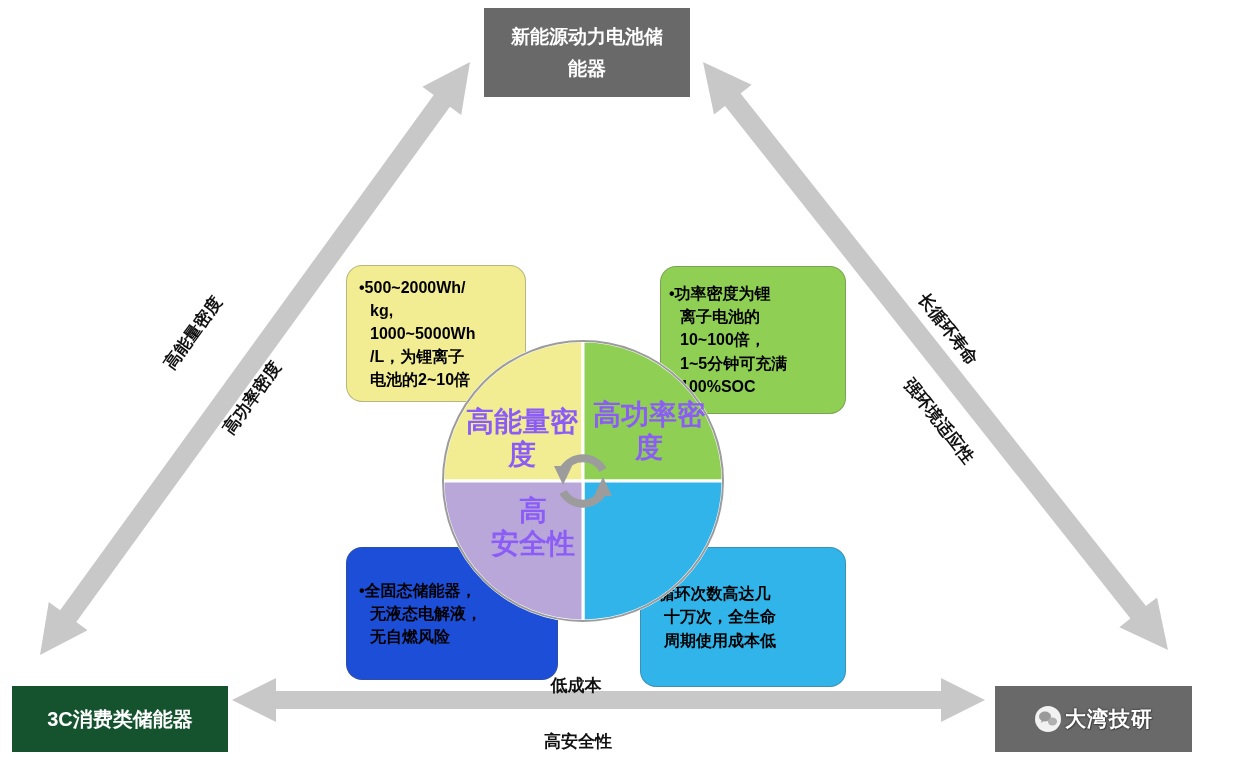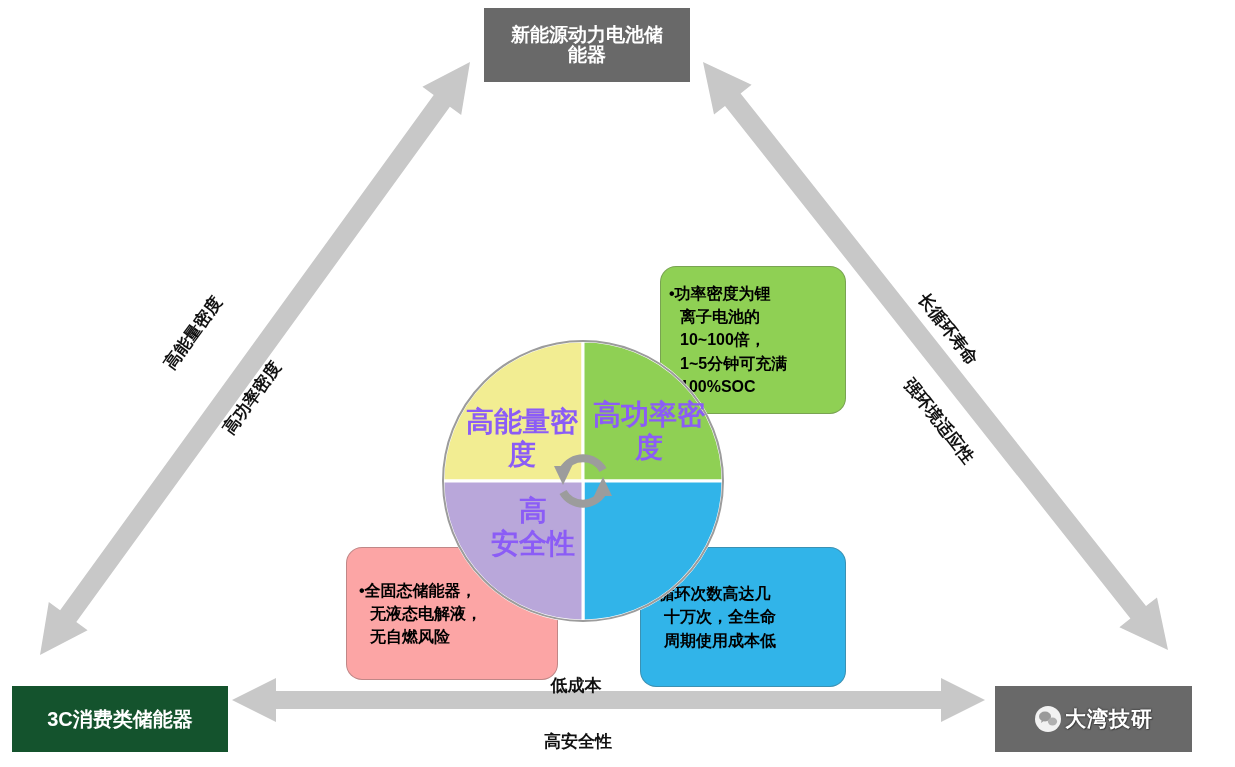--- a/index.html
+++ b/index.html
@@ -8,21 +8,21 @@
     font-family:"Liberation Sans",sans-serif;overflow:hidden;
   }
   .layer{position:absolute;left:0;top:0;z-index:0;}
   .pre{white-space:pre-line;}
 
   
   .node{
     position:absolute;display:flex;align-items:center;justify-content:center;
     text-align:center;color:#fff;font-weight:bold;z-index:3;
   }
-  #node-top{left:484px;top:8px;width:206px;height:74px;font-size:19px;line-height:20px;}
+  #node-top{left:484px;top:8px;width:206px;height:89px;font-size:19px;line-height:32px;}
   #node-bl{left:12px;top:686px;width:216px;height:66px;font-size:20px;}
   #node-br{left:995px;top:686px;width:197px;height:66px;font-size:21px;gap:3px;}
   .wm-text{letter-spacing:1px;text-shadow:0 0 2px #3c3c3c,0 0 2px #3c3c3c,1px 1px 0 #4a4a4a;}
   .wm-icon{display:inline-flex;}
 
   
   .callout{
     position:absolute;box-sizing:border-box;border-radius:16px;z-index:1;
     border:1px solid rgba(80,80,80,.35);
     display:flex;align-items:center;
@@ -56,28 +56,35 @@
 <body>
 
 <div class="canvas">
 
   <svg class="layer" width="1235" height="767" viewBox="0 0 1235 767">
     <polygon points="40,655 87.6,630.2 76.3,622 449.9,106.8 461.2,115 470,62 422.4,86.8 433.7,95 60.1,610.2 48.8,602" style="fill: rgb(200, 200, 200);"></polygon>
     <polygon points="703,62 714,114.6 725,105.9 1130.4,618.5 1119.4,627.2 1168,650 1157,597.4 1146,606.1 740.6,93.5 751.6,84.8" style="fill: rgb(200, 200, 200);"></polygon>
     <polygon points="232,700 276,722 276,709 941,709 941,722 985,700 941,678 941,691 276,691 276,678" style="fill: rgb(200, 200, 200);"></polygon>
   </svg>
 
+  <div class="callout" id="callout-energy" style="background-color: rgb(242, 237, 146);">
+    <div class="txt">•500~2000Wh/
+kg,
+1000~5000Wh
+/L，为锂离子
+电池的2~10倍</div>
+  </div>
   <div class="callout" id="callout-power" style="background-color: rgb(143, 208, 84);">
     <div class="txt">•功率密度为锂
 离子电池的
 10~100倍，
 1~5分钟可充满
 100%SOC</div>
   </div>
-  <div class="callout" id="callout-safety" style="background-color: #fca5a5;">
+  <div class="callout" id="callout-safety" style="background-color: #1d4ed8;">
     <div class="txt">•全固态储能器，
 无液态电解液，
 无自燃风险</div>
   </div>
   <div class="callout" id="callout-cycle" style="background-color: rgb(49, 180, 233);">
     <div class="txt">•循环次数高达几
 十万次，全生命
 周期使用成本低</div>
   </div>
 

